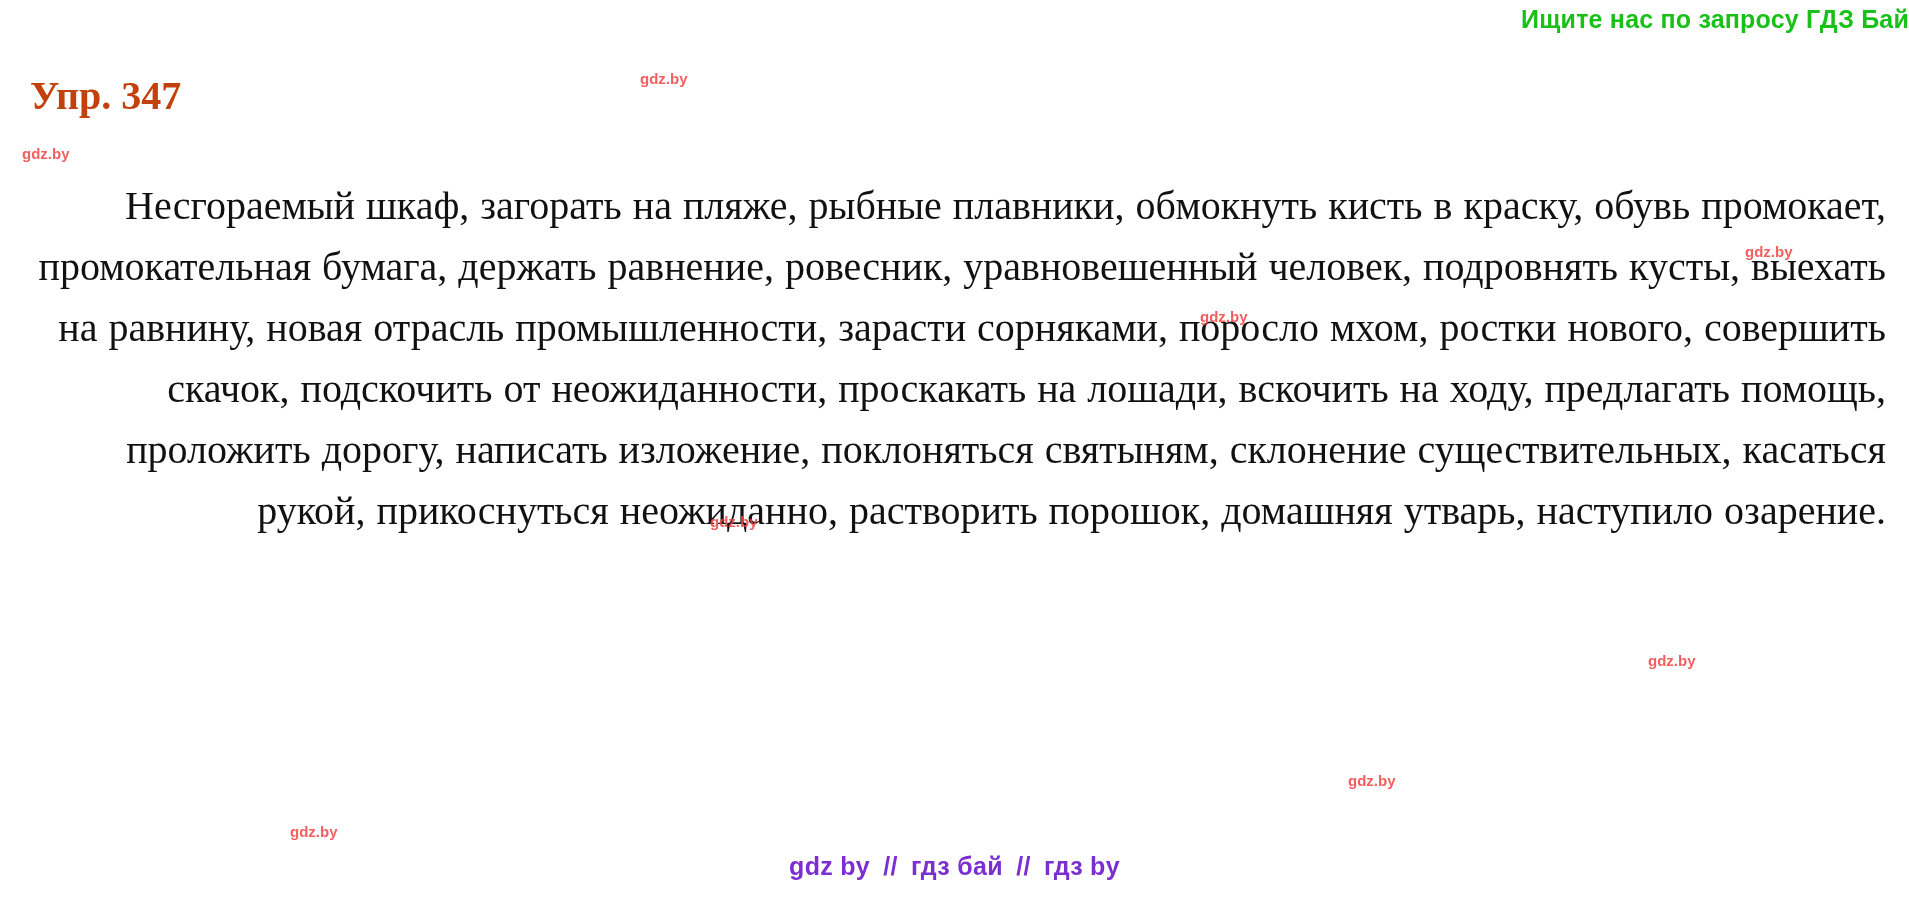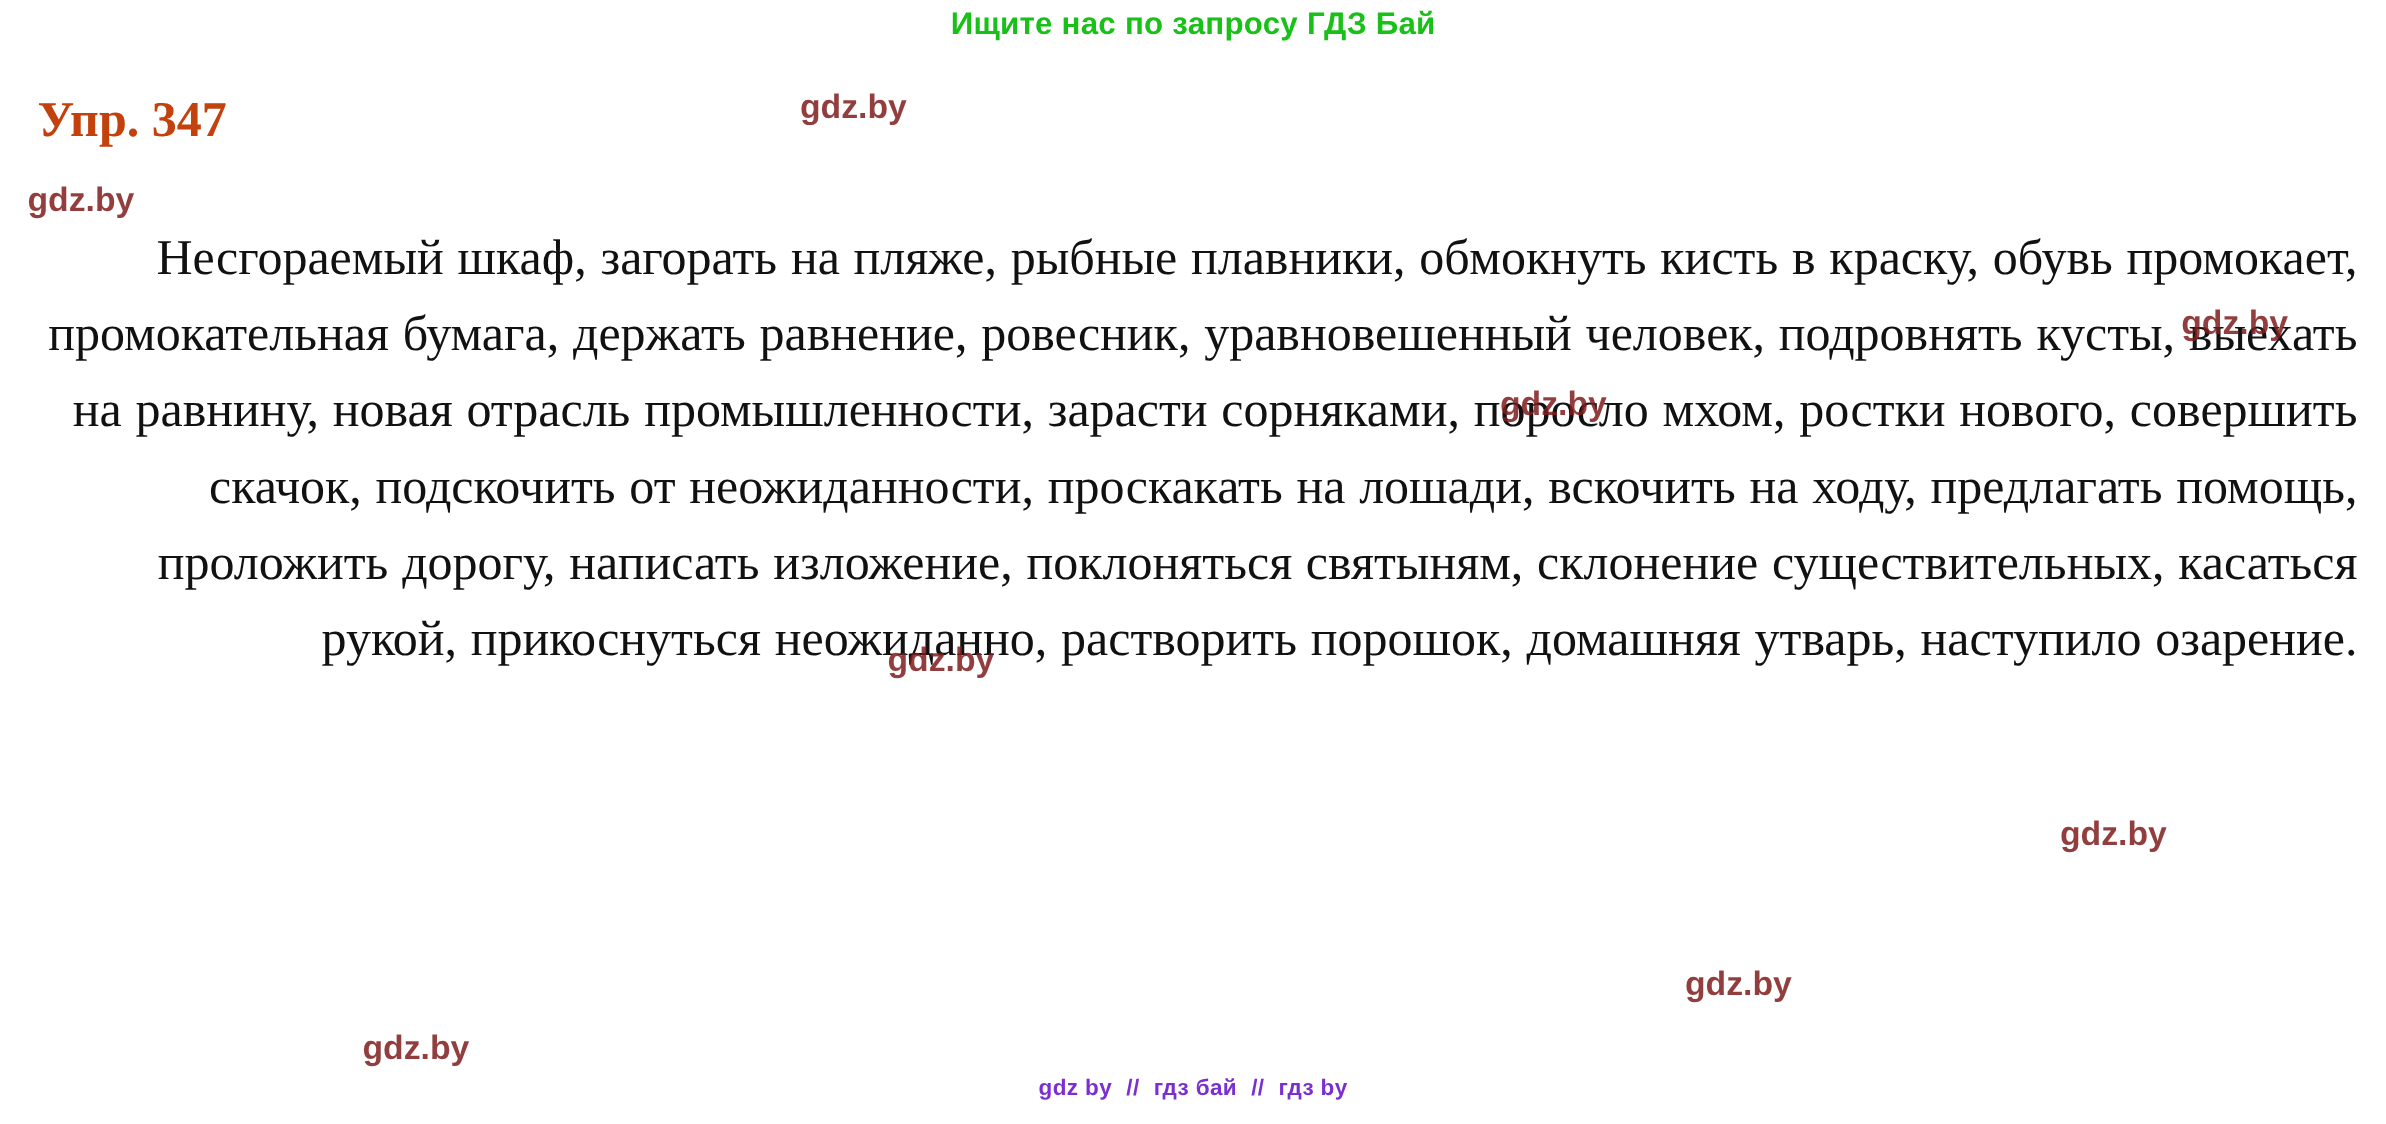--- a/index.html
+++ b/index.html
@@ -16,21 +16,21 @@
   }
   .page {
     position: absolute;
     inset: 0;
   }
   .top-banner {
     position: absolute;
     top: 0;
     left: 0;
     width: 100%;
-    text-align: center;
+    text-align: right;
     font-family: "Liberation Sans", sans-serif;
     font-size: 25px;
     font-weight: bold;
     color: #18c018;
     padding-top: 5px;
     letter-spacing: 0.2px;
   }
   .exercise-title {
     position: absolute;
     top: 72px;
@@ -49,43 +49,43 @@
     font-family: "Liberation Serif", serif;
     font-size: 40px;
     line-height: 61px;
     color: #111111;
     text-align: right;
     word-spacing: 1px;
   }
   .watermark {
     position: absolute;
     font-family: "Liberation Sans", sans-serif;
-    color: #7f1d1d;
-    font-size: 27px;
+    color: #ef4444;
+    font-size: 15px;
     font-weight: bold;
     opacity: 0.85;
     white-space: nowrap;
     pointer-events: none;
   }
   .wm1 { top: 70px;  left: 640px; }
   .wm2 { top: 145px; left: 22px;  }
   .wm3 { top: 243px; left: 1745px; }
   .wm4 { top: 308px; left: 1200px; }
   .wm5 { top: 513px; left: 710px; }
   .wm6 { top: 652px; left: 1648px; }
   .wm7 { top: 772px; left: 1348px; }
   .wm8 { top: 823px; left: 290px; }
   .bottom-links {
     position: absolute;
     bottom: 18px;
     left: 0;
     width: 100%;
     text-align: center;
     font-family: "Liberation Sans", sans-serif;
-    font-size: 18px;
+    font-size: 25px;
     font-weight: bold;
     color: #7b2fd1;
     letter-spacing: 0.3px;
     margin-top: 37px;
   }
   .bottom-links .sep {
     color: #7b2fd1;
     padding: 0 6px;
   }
 </style>

